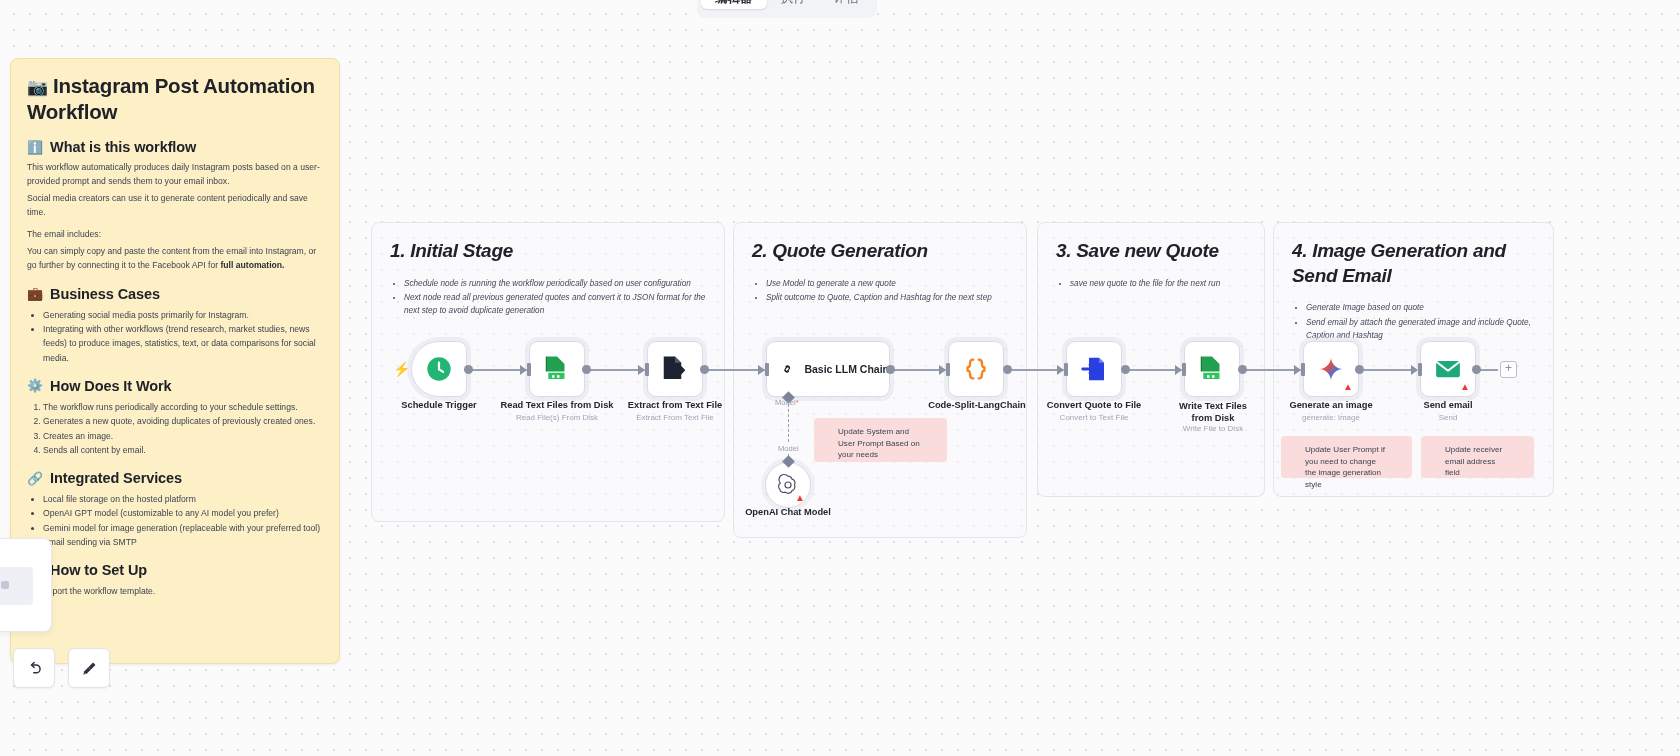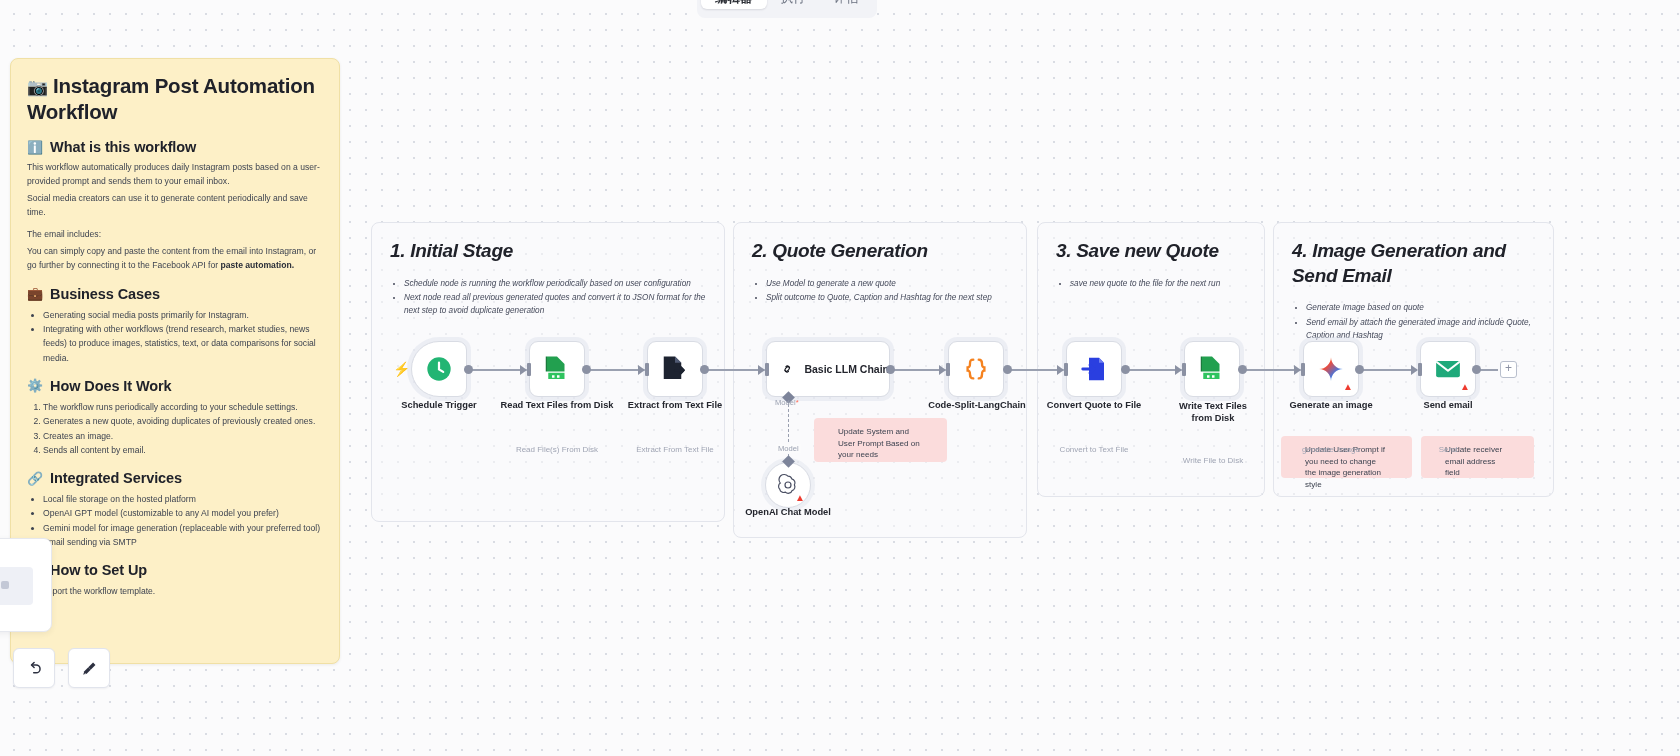--- a/index.html
+++ b/index.html
@@ -137,21 +137,21 @@
   .node.wide { width: 124px; justify-content: flex-start; padding-left: 14px; gap: 11px; }
   .node.circle { width: 46px; height: 46px; border-radius: 50%; box-shadow: 0 0 0 4px rgba(220,224,234,.4); }
   .node-title {
     position: absolute; top: 60px; left: 50%; transform: translateX(-50%);
     font-size: 9.3px; font-weight: 600; color: #24262e;
     white-space: nowrap; text-align: center; z-index: 10;
   }
   .node-title.wrap { white-space: normal; width: 90px; line-height: 1.3; }
   .node-sub {
     position: absolute; left: 50%; transform: translateX(-50%);
-    font-size: 8px; color: #a0a5b4; white-space: nowrap; text-align: center; z-index: 10; margin-top: 32px;
+    font-size: 8px; color: #a0a5b4; white-space: nowrap; text-align: center; z-index: 10;
   }
   .node-label-inline { font-size: 10.5px; font-weight: 600; color: #24262e; white-space: nowrap; }
 
   
   .wire {
     position: absolute; height: 1.6px; background: #9aa0b0; z-index: 6;
   }
   .port {
     position: absolute; width: 9px; height: 9px; border-radius: 50%;
     background: #8b91a3; z-index: 11;
@@ -222,21 +222,21 @@
       <span class="emoji">📷</span><span>Instagram Post Automation Workflow</span>
     </h1>
 
     <h2>
       <span class="emoji">ℹ️</span>
       <span>What is this workflow</span>
     </h2>
     <p>This workflow automatically produces daily Instagram posts based on a user-provided prompt and sends them to your email inbox.</p>
     <p>Social media creators can use it to generate content periodically and save time.</p>
     <p style="margin-top:8px">The email includes:</p>
-    <p class="indent"><span>You can simply copy and paste the content from the email into Instagram, or go further by connecting it to the Facebook API for </span><b>paste automation.</b></p>
+    <p class="indent"><span>You can simply copy and paste the content from the email into Instagram, or go further by connecting it to the Facebook API for </span><b>full automation.</b></p>
 
     <h2>
       <span class="emoji">💼</span>
       <span>Business Cases</span>
     </h2>
     <ul>
       <li>Generating social media posts primarily for Instagram.</li>
       <li>Integrating with other workflows (trend research, market studies, news feeds) to produce images, statistics, text, or data comparisons for social media.</li>
     </ul>
 

